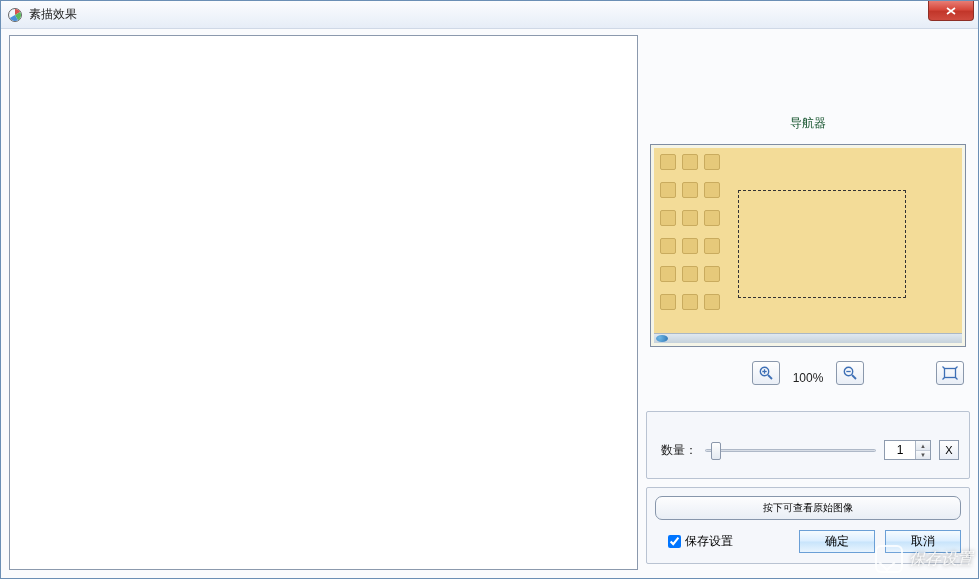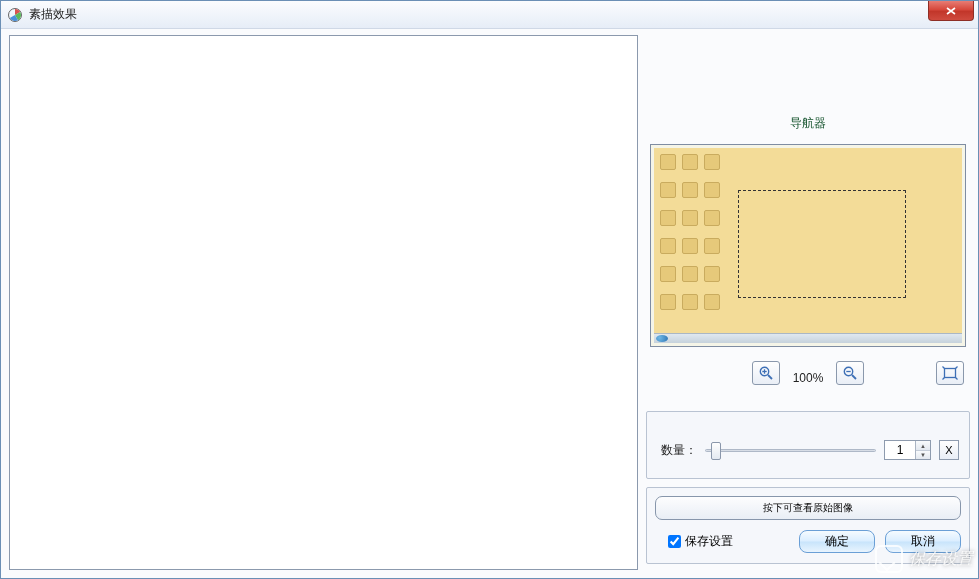--- a/index.html
+++ b/index.html
@@ -242,21 +242,21 @@
     display: flex; align-items:center; gap:4px;
     font-size: 12px;
     flex: 1;
     padding-left: 13px;
   }
   .chk input { width: 13px; height: 13px; }
   .action-btn {
     width: 76px; height: 23px;
     border: 1px solid #6a9fd6;
     background: linear-gradient(#f5fbff, #dbeeff 48%, #c8e4fb 52%, #e8f4fe);
-    border-radius: 8px;
+    border-radius: 0;
     font-size: 12px;
     cursor: pointer;
   }
   .watermark {
     position: absolute;
     right: 6px; bottom: 6px;
     display: flex; align-items: center; gap: 6px;
     color: rgba(255,255,255,0.85);
     font-size: 16px;
     font-style: italic;

